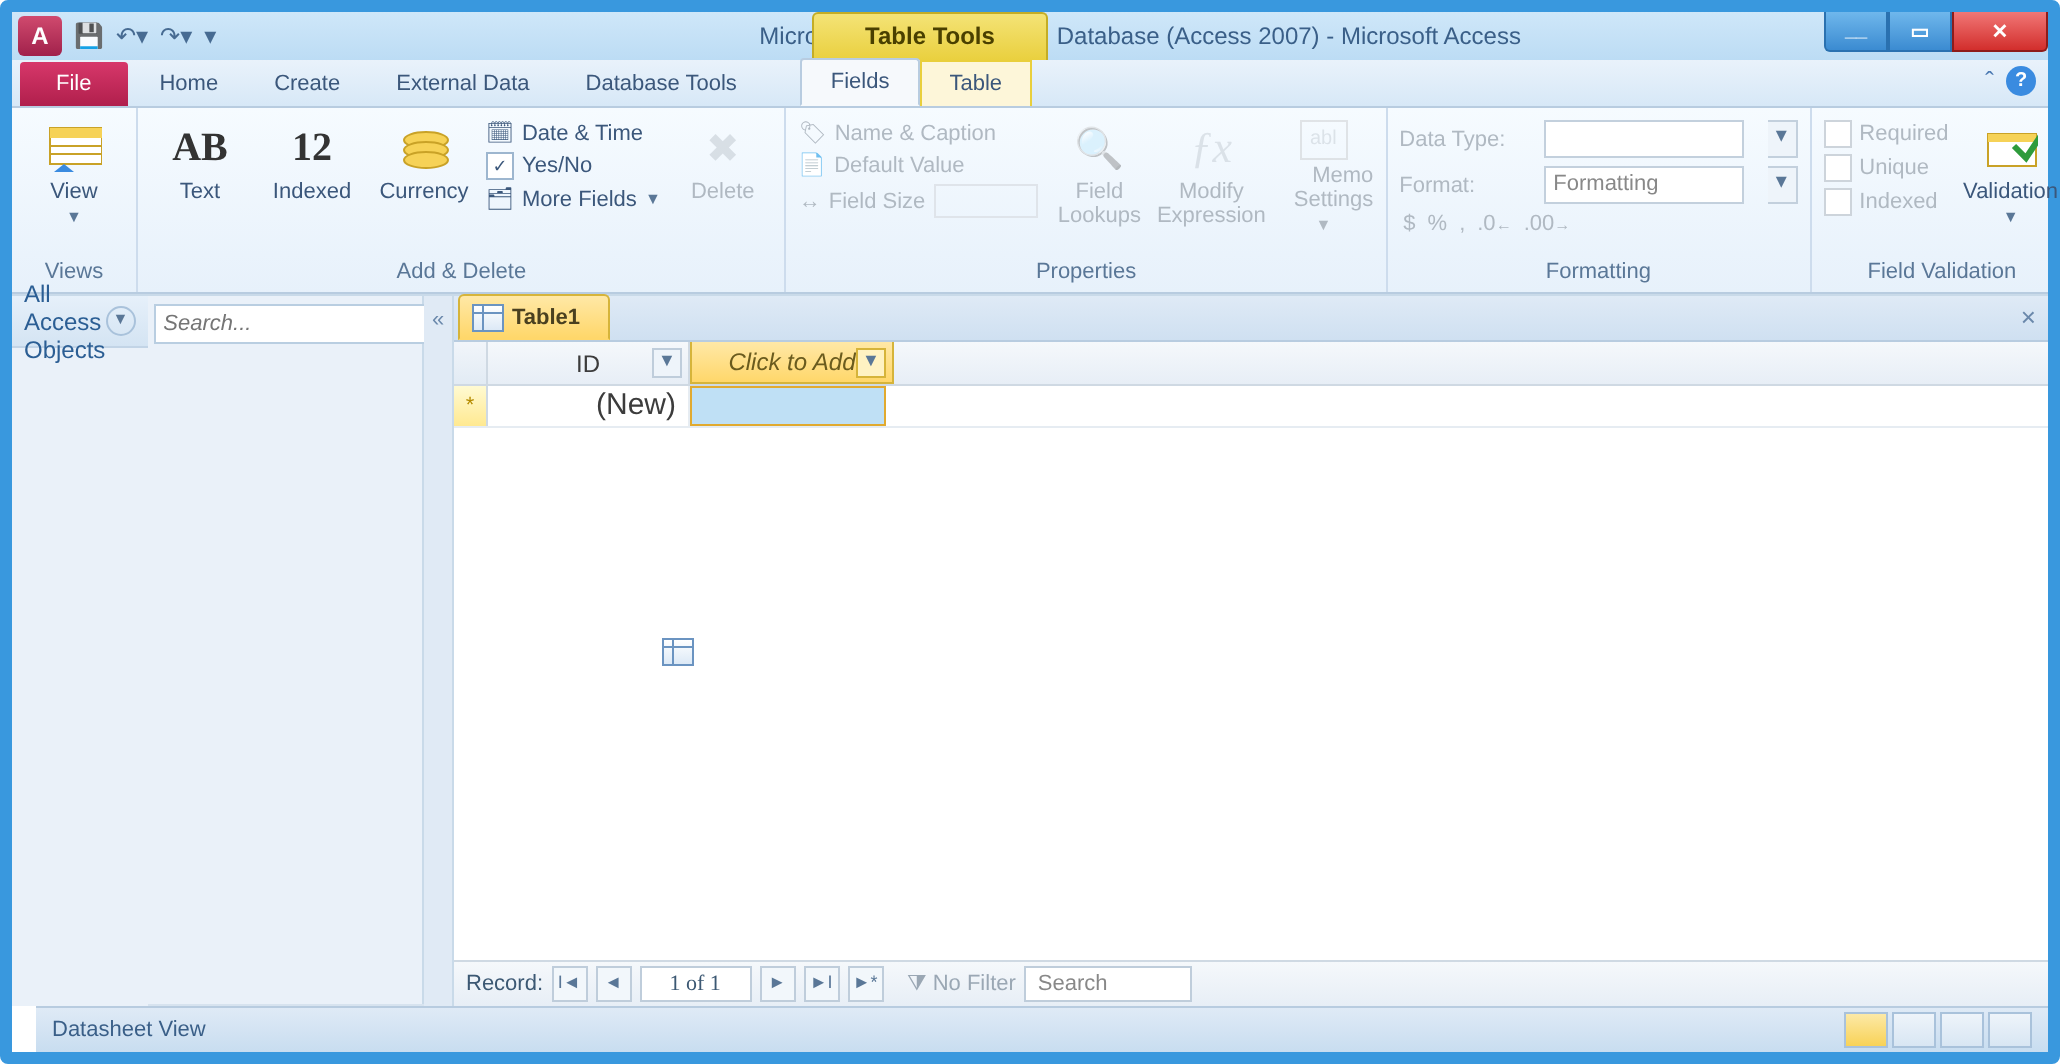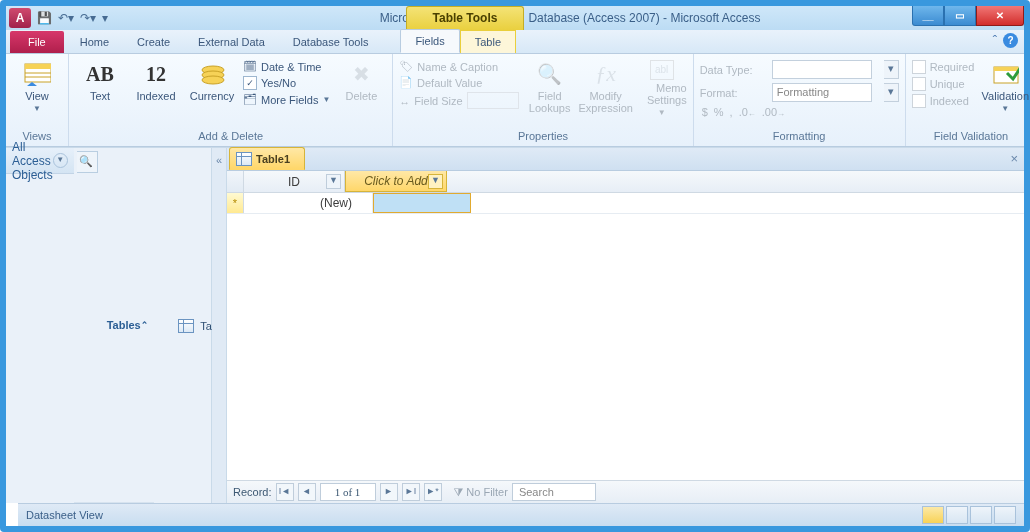--- a/index.html
+++ b/index.html
@@ -68,21 +68,21 @@
   .doc-close{position:absolute;right:6px;top:3px;color:#6a88ab;font-size:13px;}
 
   .grid-head{height:21px;display:flex;border-bottom:1px solid #cfd9e3;background:linear-gradient(#f5f8fb,#e7eef6);}
   .rowhdr{width:16px;border-right:1px solid #cfd9e3;background:linear-gradient(#f1f5fa,#e2ebf4);}
   .colhdr{border-right:1px solid #cfd9e3;display:flex;align-items:center;justify-content:center;position:relative;font-size:12px;color:#3c3c3c;}
   .colhdr .dd{position:absolute;right:3px;top:3px;width:13px;height:13px;border:1px solid #bfcddb;background:#eef4fa;font-size:9px;line-height:11px;text-align:center;color:#5a7797;}
   .colhdr.add{background:linear-gradient(#ffe8a6,#ffd76a);border:1px solid #d6b43a;border-top:none;font-style:italic;color:#6a5b1e;}
 
   .grid-row{height:20px;display:flex;border-bottom:1px solid #e6ecf2;}
   .rowsel{width:16px;border-right:1px solid #cfd9e3;background:linear-gradient(#fffad2,#ffe991);text-align:center;color:#b58b00;line-height:20px;}
-  .cell{border-right:1px solid #e6ecf2;padding:0 20px;line-height:20px;color:#3c3c3c;font-size:12px;text-align:right;}
+  .cell{border-right:1px solid #e6ecf2;padding:0 6px;line-height:20px;color:#3c3c3c;font-size:15px;text-align:right;}
   .cell.editing{background:#bfe0f5;border:1px solid #e1aa2f;box-sizing:border-box;}
 
   .grid-rest{flex:1;background:#fff;}
 
   .record-nav{height:22px;border-top:1px solid #cfd9e3;background:linear-gradient(#f5f8fb,#e7eef6);display:flex;align-items:center;gap:4px;padding:0 6px;font-size:11px;color:#3c5873;}
   .nav-btn{width:16px;height:16px;border:1px solid #bfcddb;background:#f2f7fb;text-align:center;line-height:14px;color:#5a7797;font-size:9px;}
   .rec-field{width:54px;height:16px;border:1px solid #bfcddb;background:#fff;text-align:center;line-height:16px;font-family:Liberation Serif, serif;}
   .filter-box{display:flex;align-items:center;gap:3px;color:#9aa7b4;}
   .search-box{height:16px;border:1px solid #bfcddb;background:#fff;padding:0 6px;line-height:16px;color:#888;min-width:70px;}
 
@@ -292,20 +292,21 @@
 
     <div class="nav-pane">
       <div class="nav-header">
         <span>All Access Objects</span>
         <span style="display:flex;gap:4px;align-items:center">
           <span style="border:1px solid #a9c2db;border-radius:50%;width:13px;height:13px;line-height:11px;text-align:center;font-size:8px;color:#5a7797">▼</span>
         </span>
       </div>
       <div class="nav-search">
         <div class="nav-search-row">
+          <input placeholder="Search..." style="">
           <div class="search-icn">🔍</div>
         </div>
       </div>
       <div class="nav-group">
         <span>Tables</span>
         <span style="font-size:9px">⌃</span>
       </div>
       <div class="nav-item">
         <span class="tbl-icon"></span>
         <span>Table1</span>

